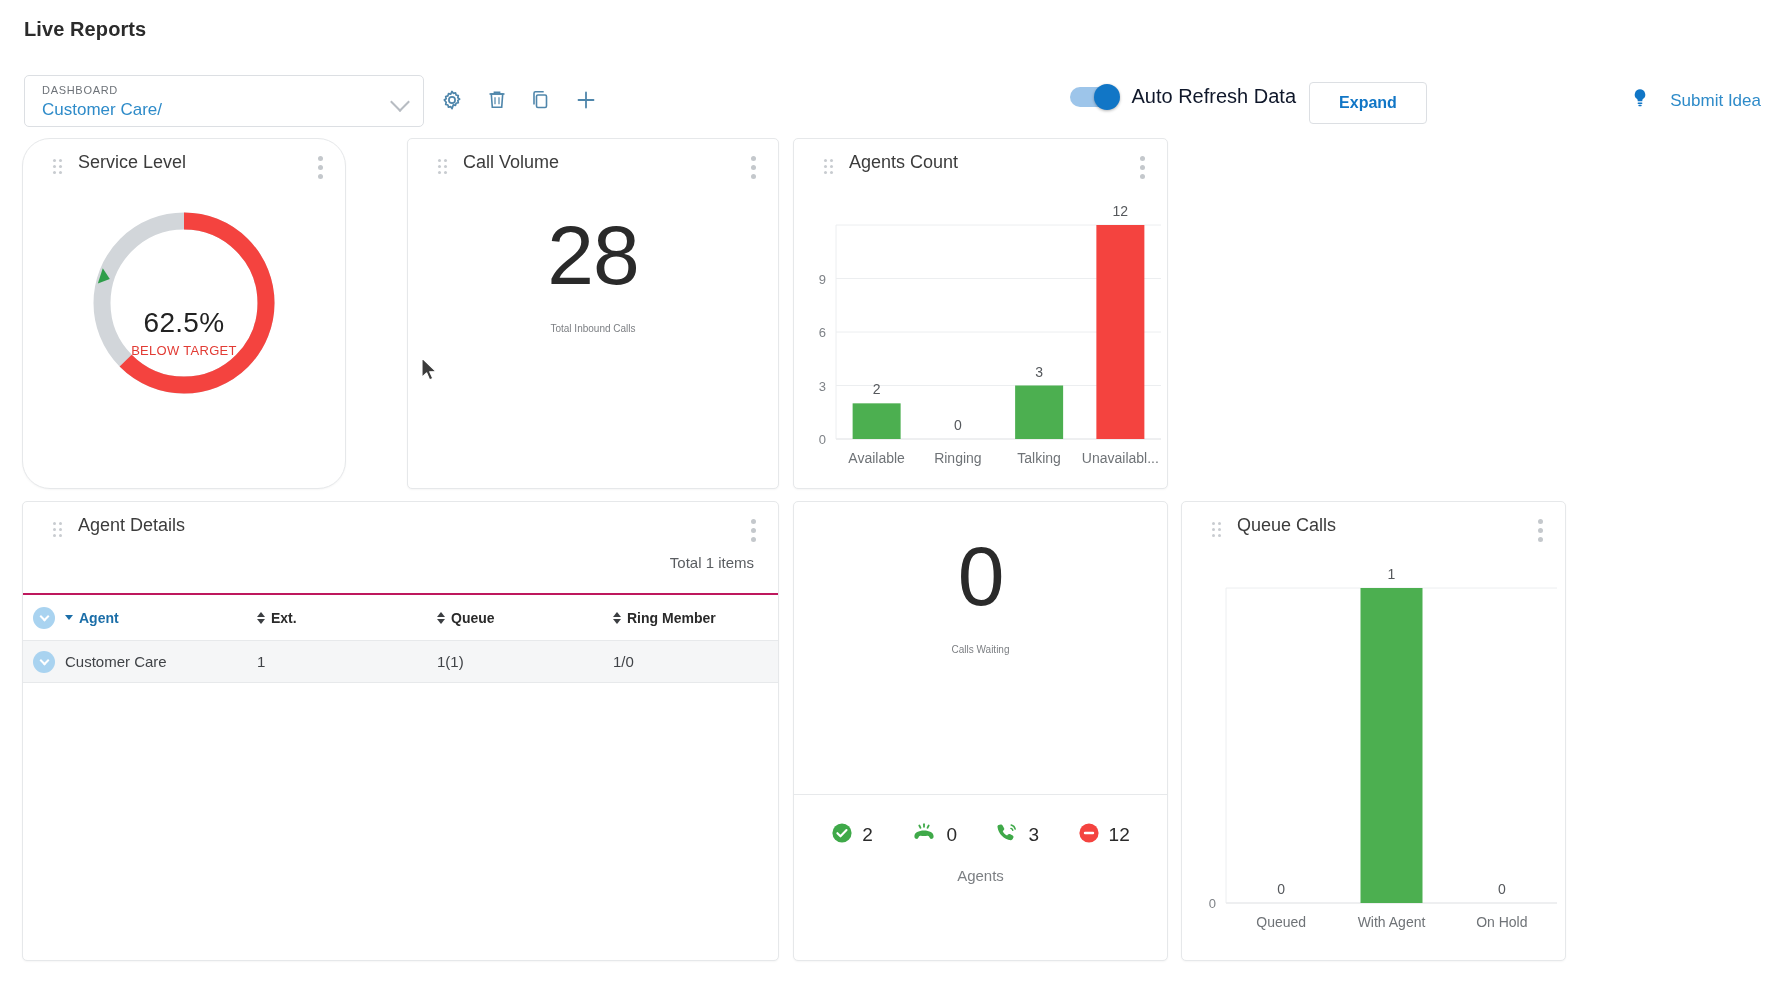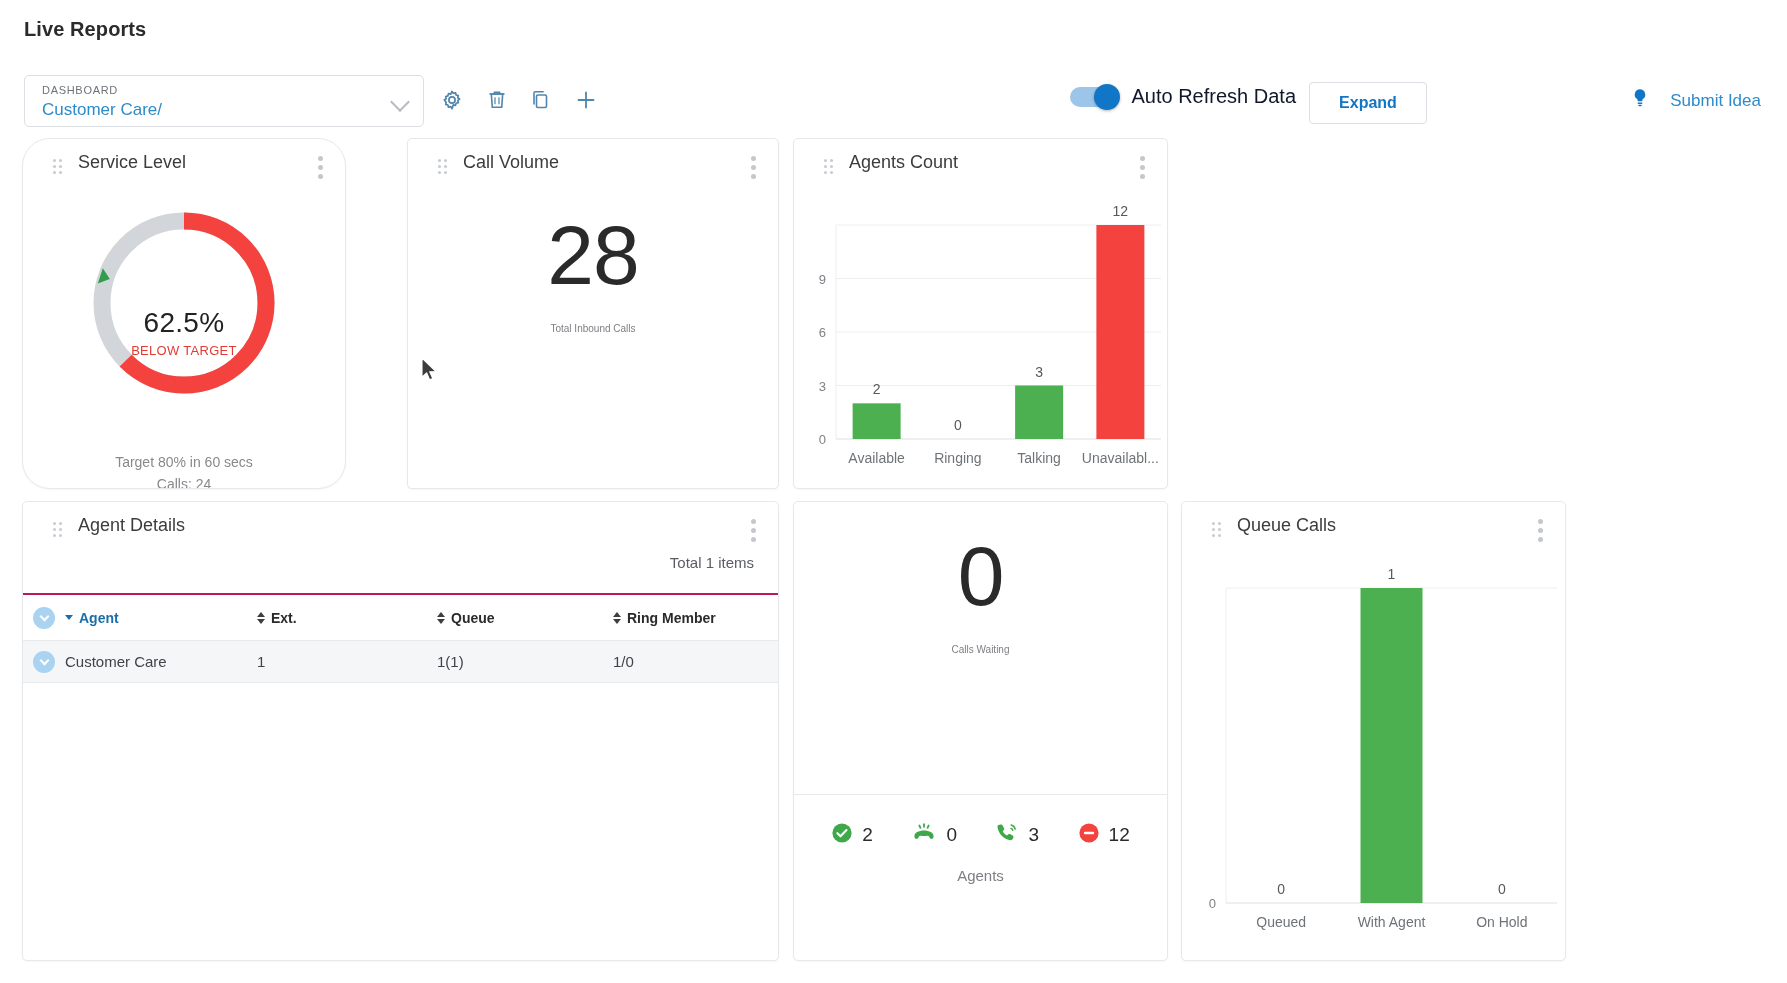--- a/index.html
+++ b/index.html
@@ -271,24 +271,20 @@
       <g transform="rotate(288 100 100)">
         <polygon points="100,4 100,20 110,12" fill="#2e9e4a" transform="rotate(90 100 12)"></polygon>
       </g>
     </svg>
     <div class="gauge-center">
       <div class="gauge-pct">62.5%</div>
       <div class="gauge-status" style="color:#e23b34">BELOW TARGET</div>
     </div>
   </div>
 
-  <div class="gauge-footer">
-    <div>Target 80% in 60 secs</div>
-    <div>Calls: 24</div>
-  </div>
 </div>
 
 <div class="card" id="card-call-volume">
   <div class="card-head">
     <div class="grip">
         <i></i>
         <i></i>
         <i></i>
         <i></i>
         <i></i>

